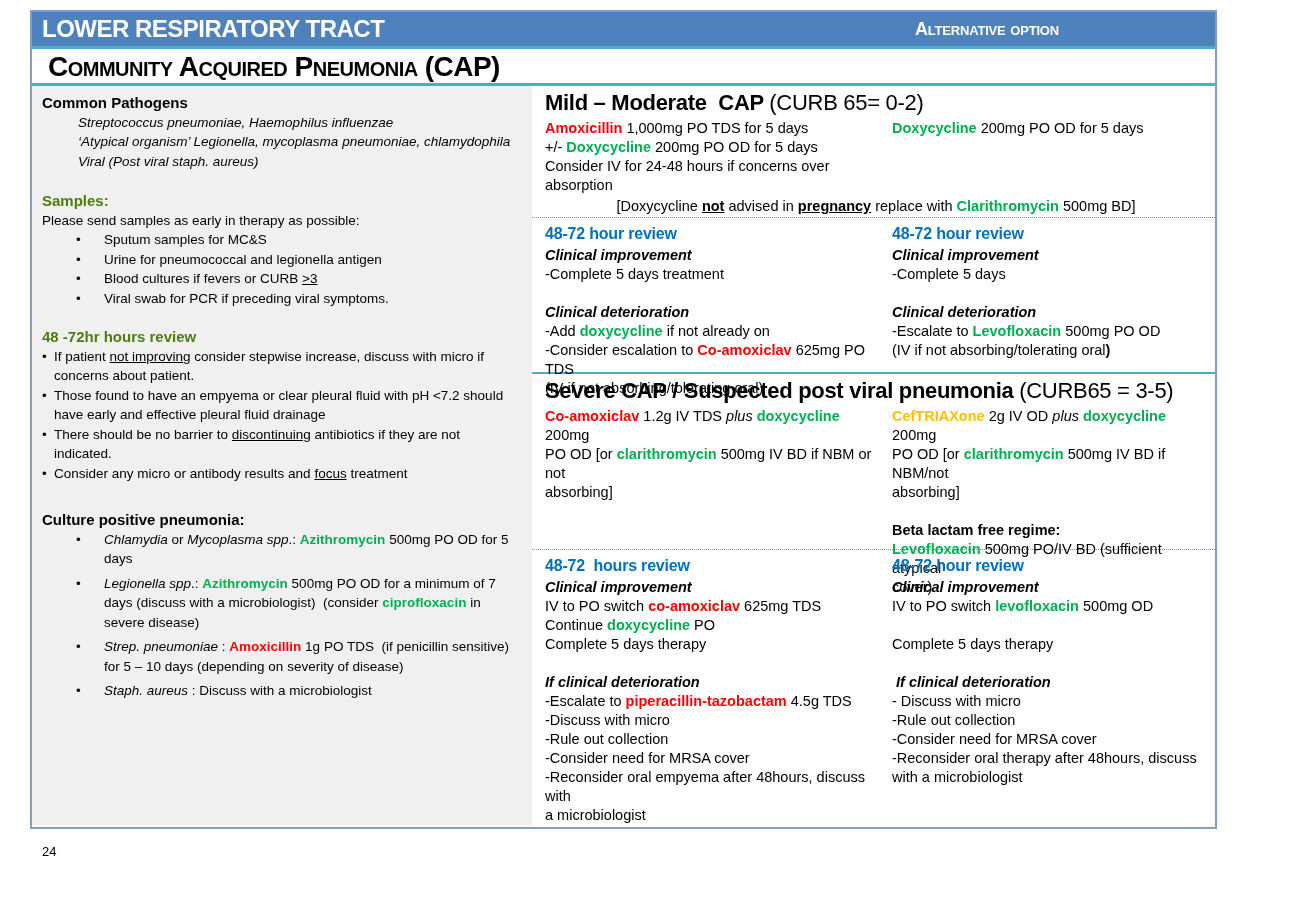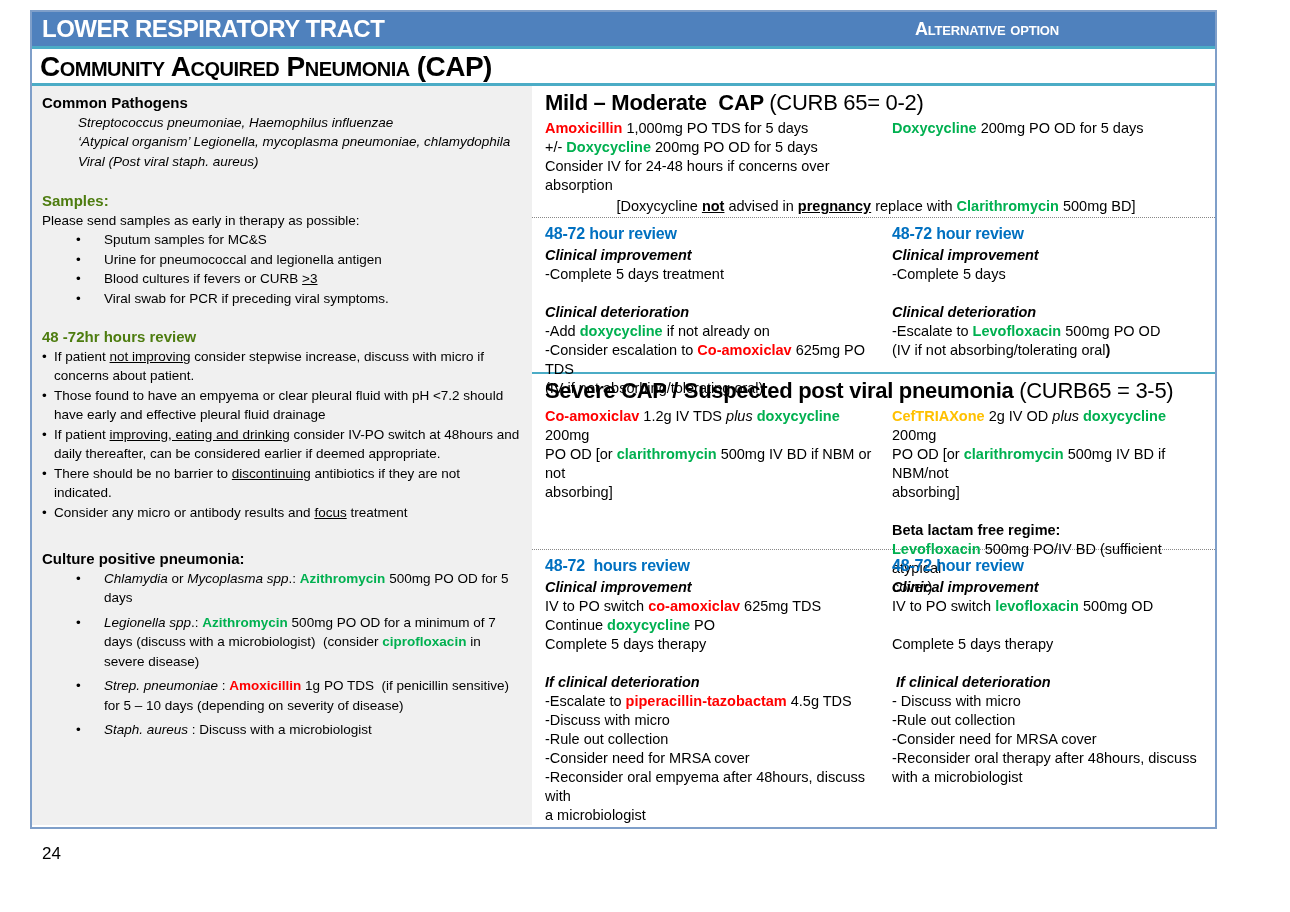--- a/index.html
+++ b/index.html
@@ -7,21 +7,21 @@
   .doc { position:absolute; left:30px; top:10px; width:1187px; height:819px; border:2px solid #7f9fc9; background:#fff; }
 
   
   .topbar { position:relative; height:37px; background:#4f81bd; border-bottom:3px solid #4bacc6; }
   .topbar-title { position:absolute; left:10px; top:3px; color:#fff; font-weight:bold; font-size:24px; letter-spacing:-0.5px; }
   .topbar-col { position:absolute; top:7px; color:#fff; font-weight:bold; font-size:18px; font-variant:small-caps; text-align:center; width:300px; letter-spacing:-0.2px; }
   .topbar-col.c1 { left:495px; }
   .topbar-col.c2 { left:805px; }
 
   
-  .titlebar { height:37px; line-height:36px; background:#fff; border-bottom:3px solid #4bacc6; padding-left:8px; font-weight:bold; font-size:28px; letter-spacing:-0.5px; }
+  .titlebar { height:37px; line-height:36px; background:#fff; border-bottom:3px solid #4bacc6; padding-left:16px; font-weight:bold; font-size:28px; letter-spacing:-0.5px; }
   .titlebar .sc { font-variant:small-caps; }
   .titlebar .sfx { margin-left:7px; }
 
   .bodyrow { display:flex; height:739px; }
 
   
   .sidebar { width:500px; flex-shrink:0; background:#f0f0f0; padding:7px 12px 0 10px; font-size:13.5px; line-height:19.5px; overflow:hidden; }
   .sb-h { font-weight:bold; font-size:15px; }
   .sb-h.blue { color:#4d7c0f; }
   .pathogens { margin-left:36px; }
@@ -53,21 +53,21 @@
   
   .r { color:#ff0000; font-weight:bold; }
   .g { color:#00b050; font-weight:bold; }
   .o { color:#ffc000; font-weight:bold; }
   .b { font-weight:bold; }
   .i { font-style:italic; }
   .bi { font-weight:bold; font-style:italic; }
   .u { text-decoration:underline; }
   .bu { font-weight:bold; text-decoration:underline; }
 
-  .pageno { position:absolute; left:42px; top:844px; font-size:17px; }
+  .pageno { position:absolute; left:42px; top:844px; font-size:13px; }
 </style>
 </head>
 <body>
 
 <div class="doc">
 
   <div class="topbar">
     <div class="topbar-title">LOWER RESPIRATORY TRACT</div>
     <div class="topbar-col c2">Alternative option</div>
   </div>
@@ -92,21 +92,20 @@
           <li>Sputum samples for MC&amp;S</li>
           <li>Urine for pneumococcal and legionella antigen</li>
           <li><span>Blood cultures if fevers or CURB </span><span class="u">&gt;3</span></li>
           <li>Viral swab for PCR if preceding viral symptoms.</li>
         </ul>
 
       <div class="sb-h blue mt19">48 -72hr hours review</div>
       <ul class="dash-list">
           <li><span>If patient </span><span class="u">not improving</span><span> consider stepwise increase, discuss with micro if concerns about patient.</span></li>
           <li>Those found to have an empyema or clear pleural fluid with pH &lt;7.2 should have early and effective pleural fluid drainage</li>
-          <li><span>If patient </span><span class="u">improving, eating and drinking</span><span> consider IV-PO switch at 48hours and daily thereafter, can be considered earlier if deemed appropriate.</span></li>
           <li><span>There should be no barrier to </span><span class="u">discontinuing</span><span> antibiotics if they are not indicated.</span></li>
           <li><span>Consider any micro or antibody results and </span><span class="u">focus</span><span> treatment</span></li>
         </ul>
 
       <div class="sb-h mt27">Culture positive pneumonia:</div>
       <ul class="sb-list spaced">
           <li><span class="i">Chlamydia</span><span> or </span><span class="i">Mycoplasma spp</span><span>.: </span><span class="g">Azithromycin</span><span> 500mg PO OD for 5 days</span></li>
           <li><span class="i">Legionella spp</span><span>.: </span><span class="g">Azithromycin</span><span> 500mg PO OD for a minimum of 7 days (discuss with a microbiologist)  (consider </span><span class="g">ciprofloxacin</span><span> in severe disease)</span></li>
           <li><span class="i">Strep. pneumoniae</span><span> : </span><span class="r">Amoxicillin</span><span> 1g PO TDS  (if penicillin sensitive) for 5 – 10 days (depending on severity of disease)</span></li>
           <li><span class="i">Staph. aureus</span><span> : Discuss with a microbiologist</span></li>

